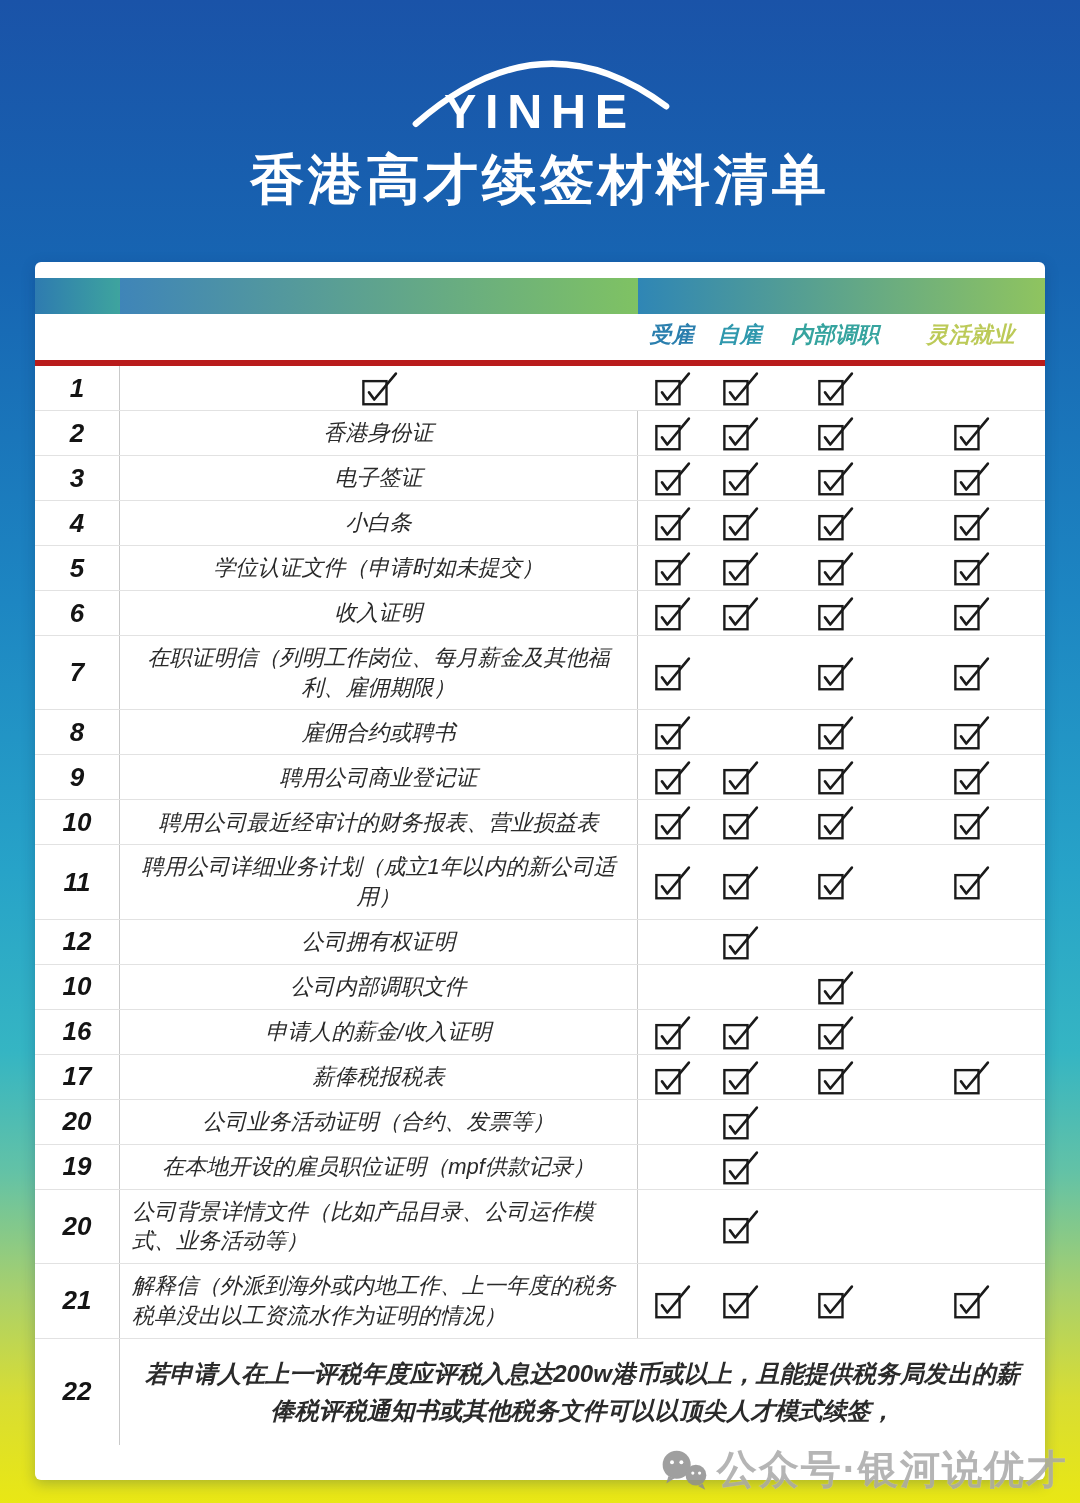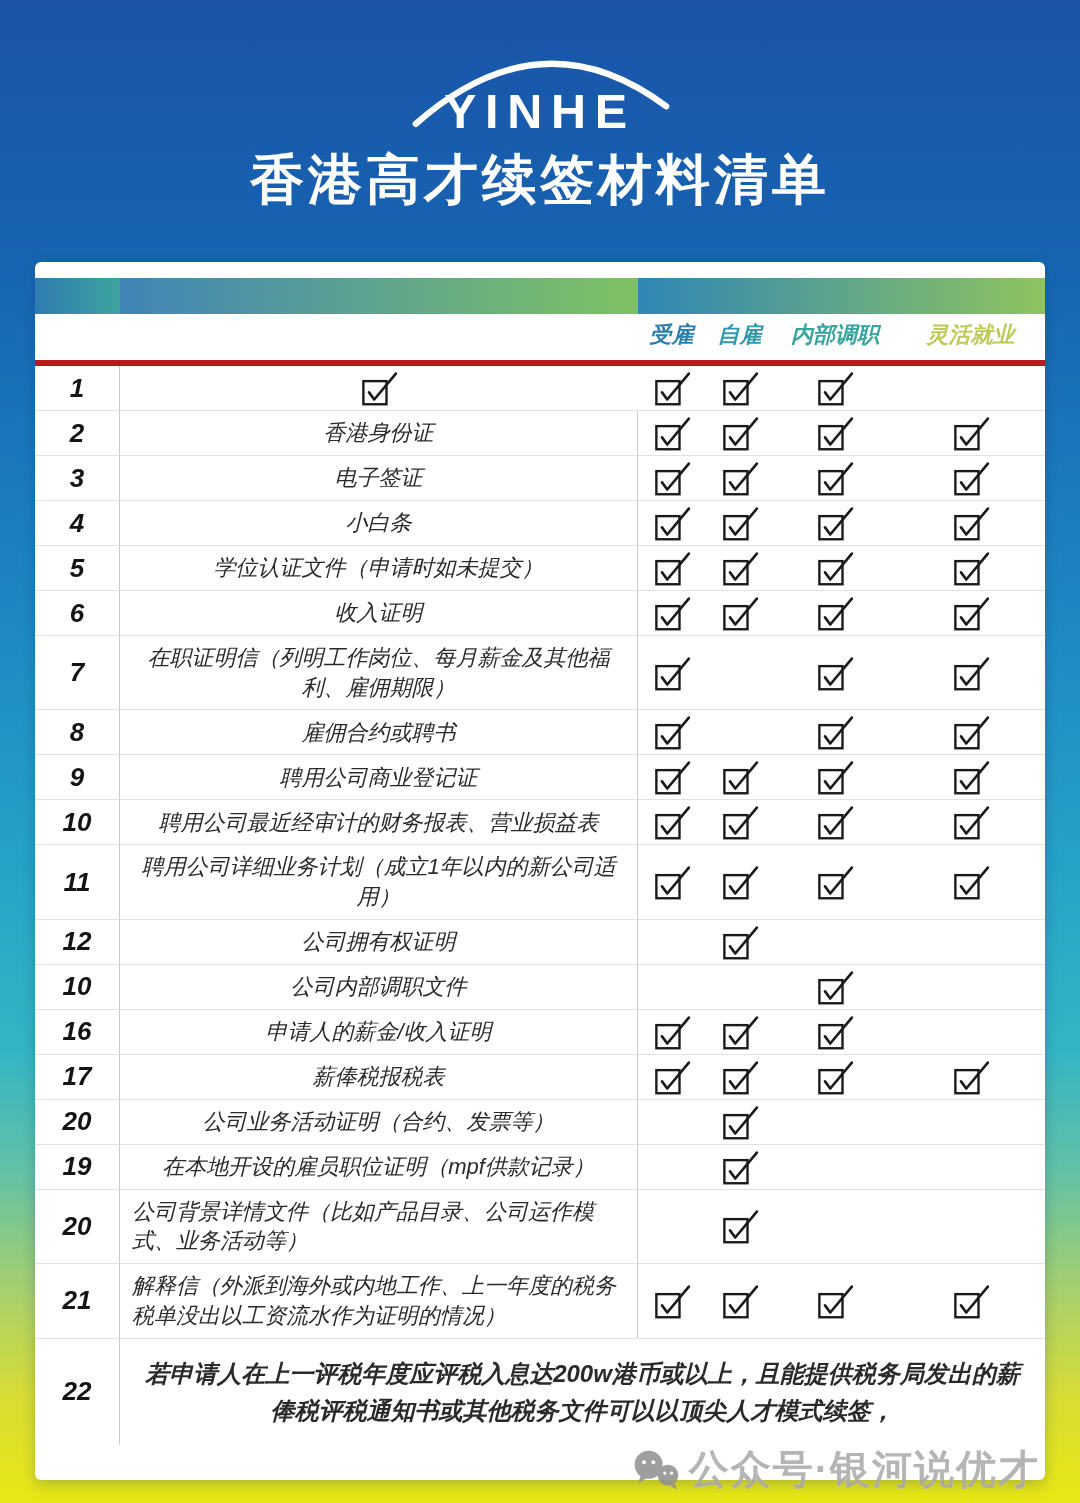--- a/index.html
+++ b/index.html
@@ -62,21 +62,21 @@
   }
   .mat.left{text-align:left;justify-content:flex-start;}
   .mat.full{grid-column:2 / -1;border-right:none;display:block;
     font-weight:bold;font-size:24px;line-height:1.55;padding:16px 14px 16px 14px;}
   .fullrow{min-height:100px;}
 
   .cbx{display:block;}
 
   
   .watermark{
-    position:absolute;right:40px;bottom:6px;display:flex;align-items:center;gap:6px;
+    position:absolute;right:12px;bottom:6px;display:flex;align-items:center;gap:6px;
     color:#a9a9a9;font-size:40px;font-weight:bold;opacity:.85;letter-spacing:2px;
     text-shadow:0 0 1px rgba(255,255,255,.5);
   }
 </style>
 </head>
 <body>
 
 <div class="page">
 
   <header>

